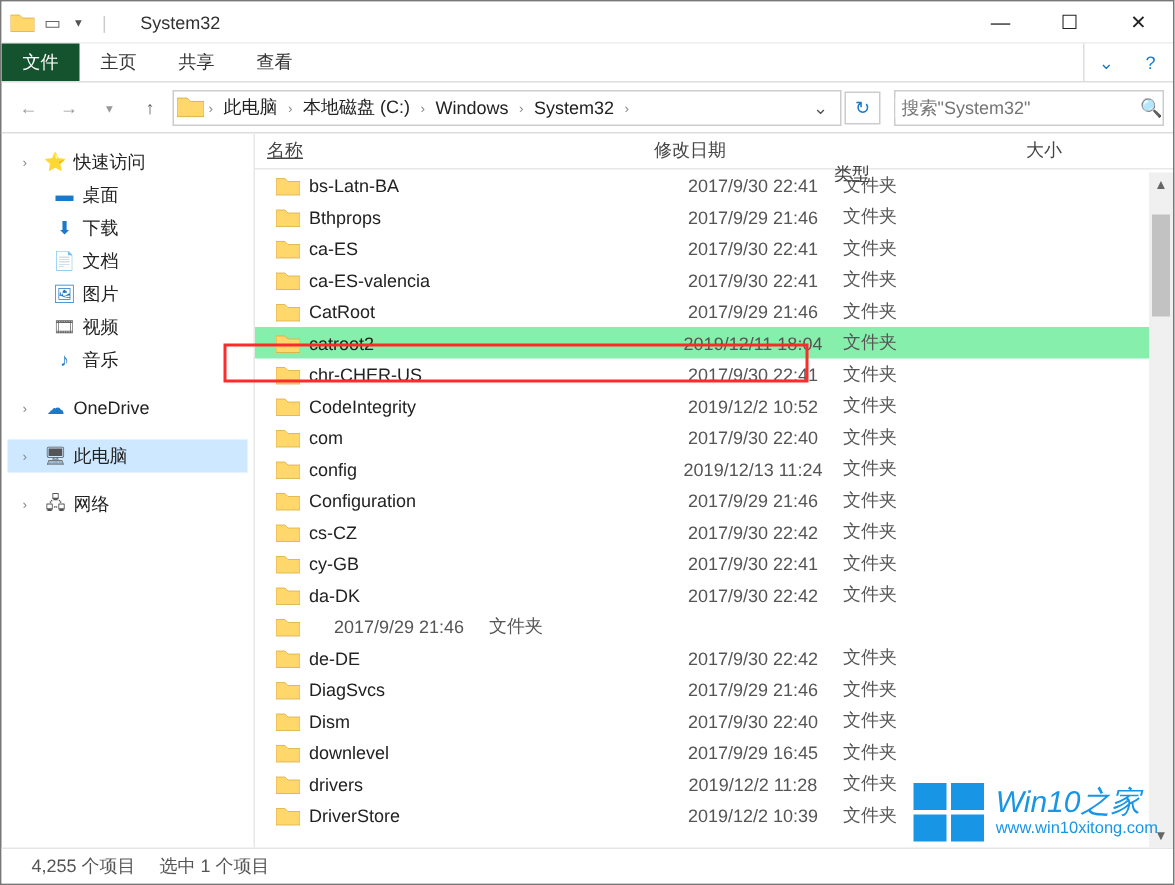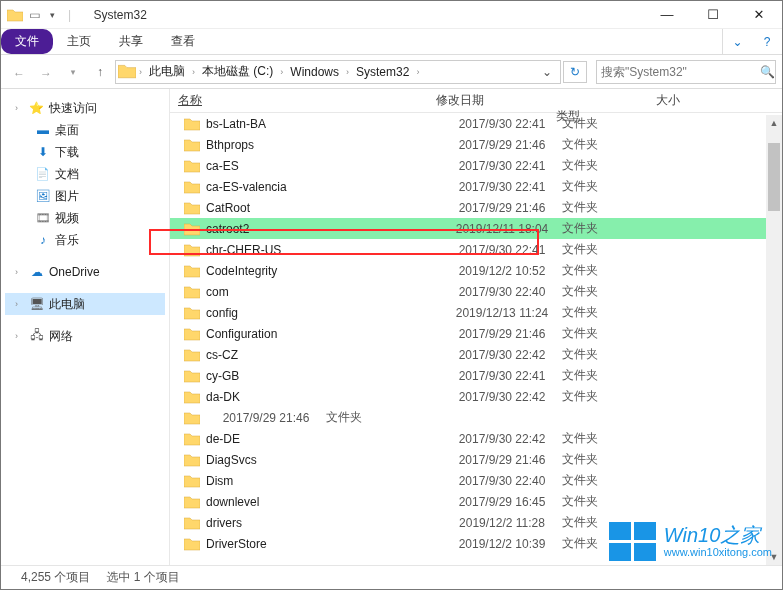--- a/index.html
+++ b/index.html
@@ -6,21 +6,21 @@
   body { width: 783px; height: 590px; background: #fff; border: 1px solid #777; overflow: hidden; position: relative; font-size: 12px; }
   .titlebar { height: 28px; display: flex; align-items: center; background: #fff; border-bottom: 1px solid #eee; }
   .titlebar .qat { display: flex; align-items: center; gap: 4px; padding: 0 6px; }
   .qat-icon { width: 16px; height: 16px; display: flex; align-items: center; justify-content: center; }
   .qat .chev { font-size: 9px; color: #555; padding: 0 3px; }
   .titlebar .title { margin-left: 10px; color: #333; }
   .titlebar .winctrls { margin-left: auto; display: flex; }
   .winctrls button { width: 46px; height: 28px; background: none; border: none; font-size: 13px; color: #222; cursor: pointer; }
   .ribbon { height: 26px; display: flex; align-items: stretch; border-bottom: 1px solid #ddd; }
   .ribbon .tab { padding: 4px 14px; display: flex; align-items: center; font-size: 12px; color: #333; cursor: pointer; }
-  .ribbon .tab.file { background: #4c1d95; color: #fff; border-radius: 10px; }
+  .ribbon .tab.file { background: #14532d; color: #fff; }
   .ribbon .spacer { flex: 1; }
   .ribbon .expand { width: 30px; display: flex; align-items: center; justify-content: center; color: #1979ca; border-left: 1px solid #ddd; cursor: pointer; }
   .ribbon .help { width: 30px; display: flex; align-items: center; justify-content: center; color: #1979ca; cursor: pointer; }
   .navbar { height: 34px; display: flex; align-items: center; padding: 3px 6px; gap: 3px; border-bottom: 1px solid #ddd; }
   .navbtn { width: 24px; height: 24px; display: flex; align-items: center; justify-content: center; color: #999; cursor: pointer; }
   .navbtn.active { color: #555; }
   .address { flex: 1; height: 24px; border: 1px solid #ccc; display: flex; align-items: center; padding: 0 2px; gap: 2px; background: #fff; }
   .address .folder-glyph { width: 18px; height: 18px; }
   .crumb { padding: 0 4px; color: #222; cursor: pointer; white-space: nowrap; }
   .crumb-sep { color: #888; font-size: 9px; padding: 0 1px; }
@@ -35,21 +35,21 @@
   .tree-item.l2 { padding-left: 30px; }
   .tree-item.sel { background: #cde8ff; }
   .tree-item .exp { width: 10px; font-size: 9px; color: #888; }
   .tree-spacer { height: 10px; }
   .tree-icon { width: 16px; height: 16px; display: flex; align-items: center; justify-content: center; }
   .filepane { flex: 1; display: flex; flex-direction: column; border-left: 1px solid #e8e8e8; overflow: hidden; }
   .cols { display: flex; height: 24px; align-items: center; color: #444; border-bottom: 1px solid #e8e8e8; padding-left: 8px; }
   .col-name { width: 258px; text-decoration: underline; }
   .col-date { width: 120px; }
   .col-type { width: 100px; margin-top: 32px; }
-  .col-size { flex: 1; }
+  .col-size { flex: 1; margin-left: 28px; }
   .rows { flex: 1; overflow: hidden; position: relative; }
   .row { display: flex; height: 21px; align-items: center; padding-left: 14px; cursor: pointer; }
   .row.sel { background: #86efac; }
   .row .ficon { width: 16px; height: 14px; margin-right: 6px; }
   .row .r-name { width: 236px; color: #222; white-space: nowrap; overflow: hidden; }
   .row .r-date { width: 120px; color: #555; text-align: center; }
   .row .r-type { width: 100px; color: #555; }
   .highlight-box { position: absolute; border: 2px solid #ff2a2a; pointer-events: none; left: 148px; top: 228px; width: 390px; height: 26px; z-index: 50; }
   .status { position: absolute; bottom: 0; left: 0; right: 0; height: 24px; border-top: 1px solid #e5e5e5; display: flex; align-items: center; padding: 0 20px; gap: 16px; background: #fff; color: #555; }
   .watermark { position: absolute; right: 10px; bottom: 28px; display: flex; align-items: center; gap: 8px; z-index: 40; }

